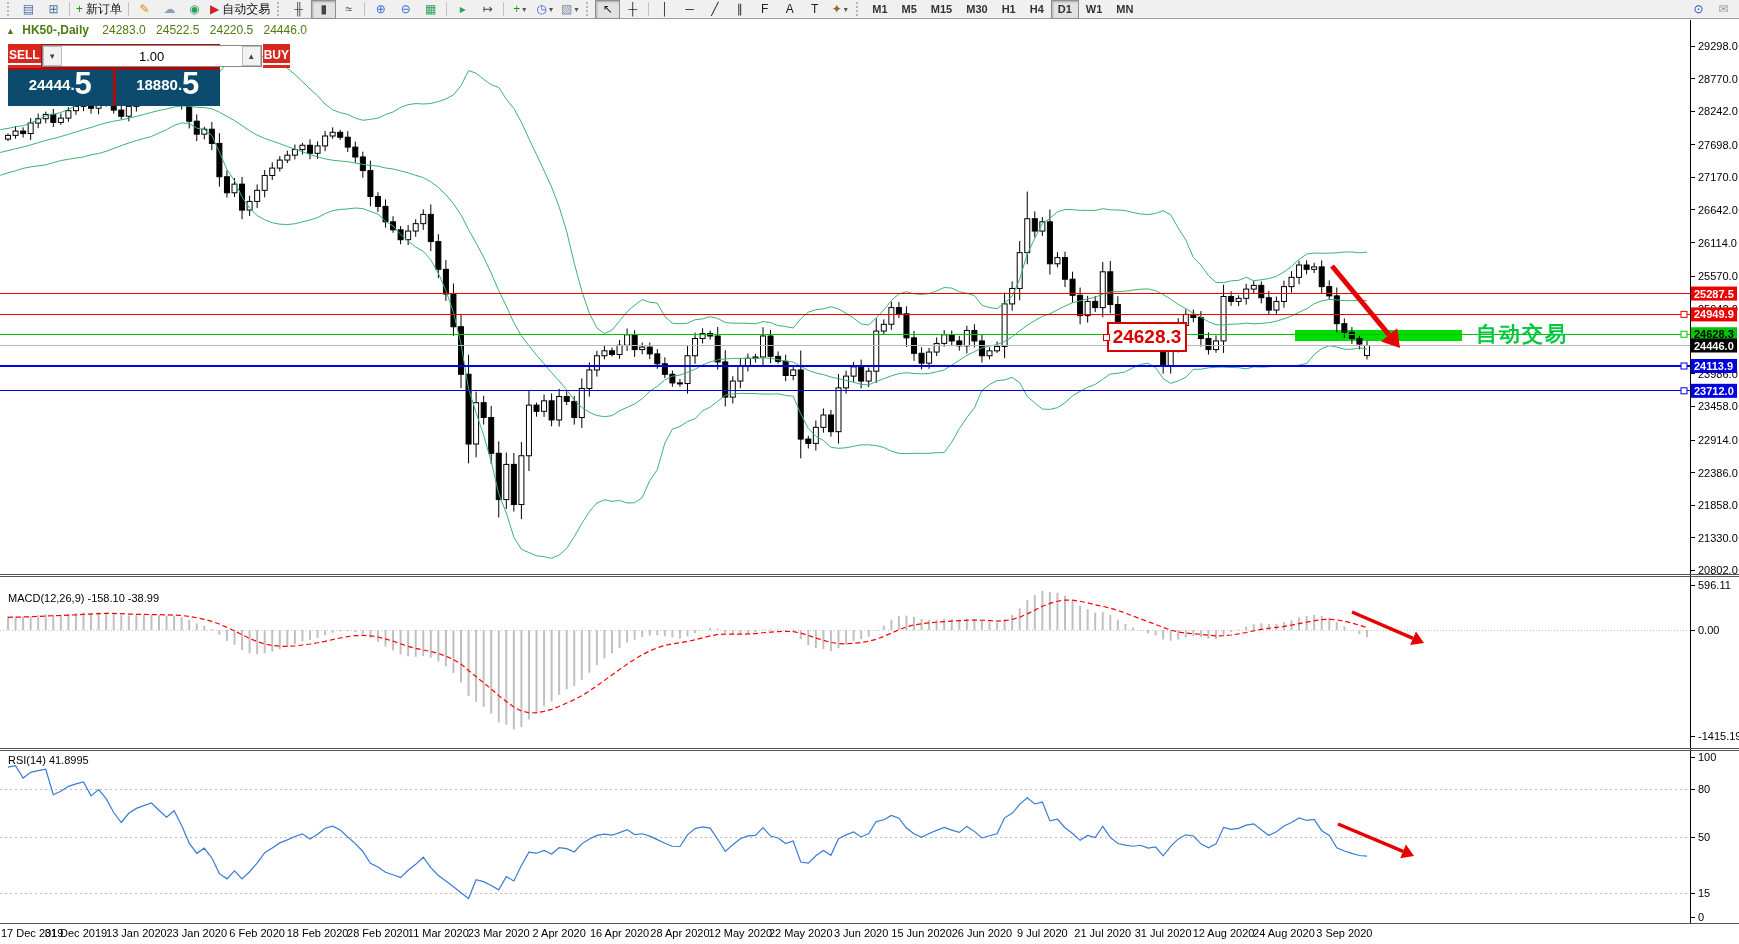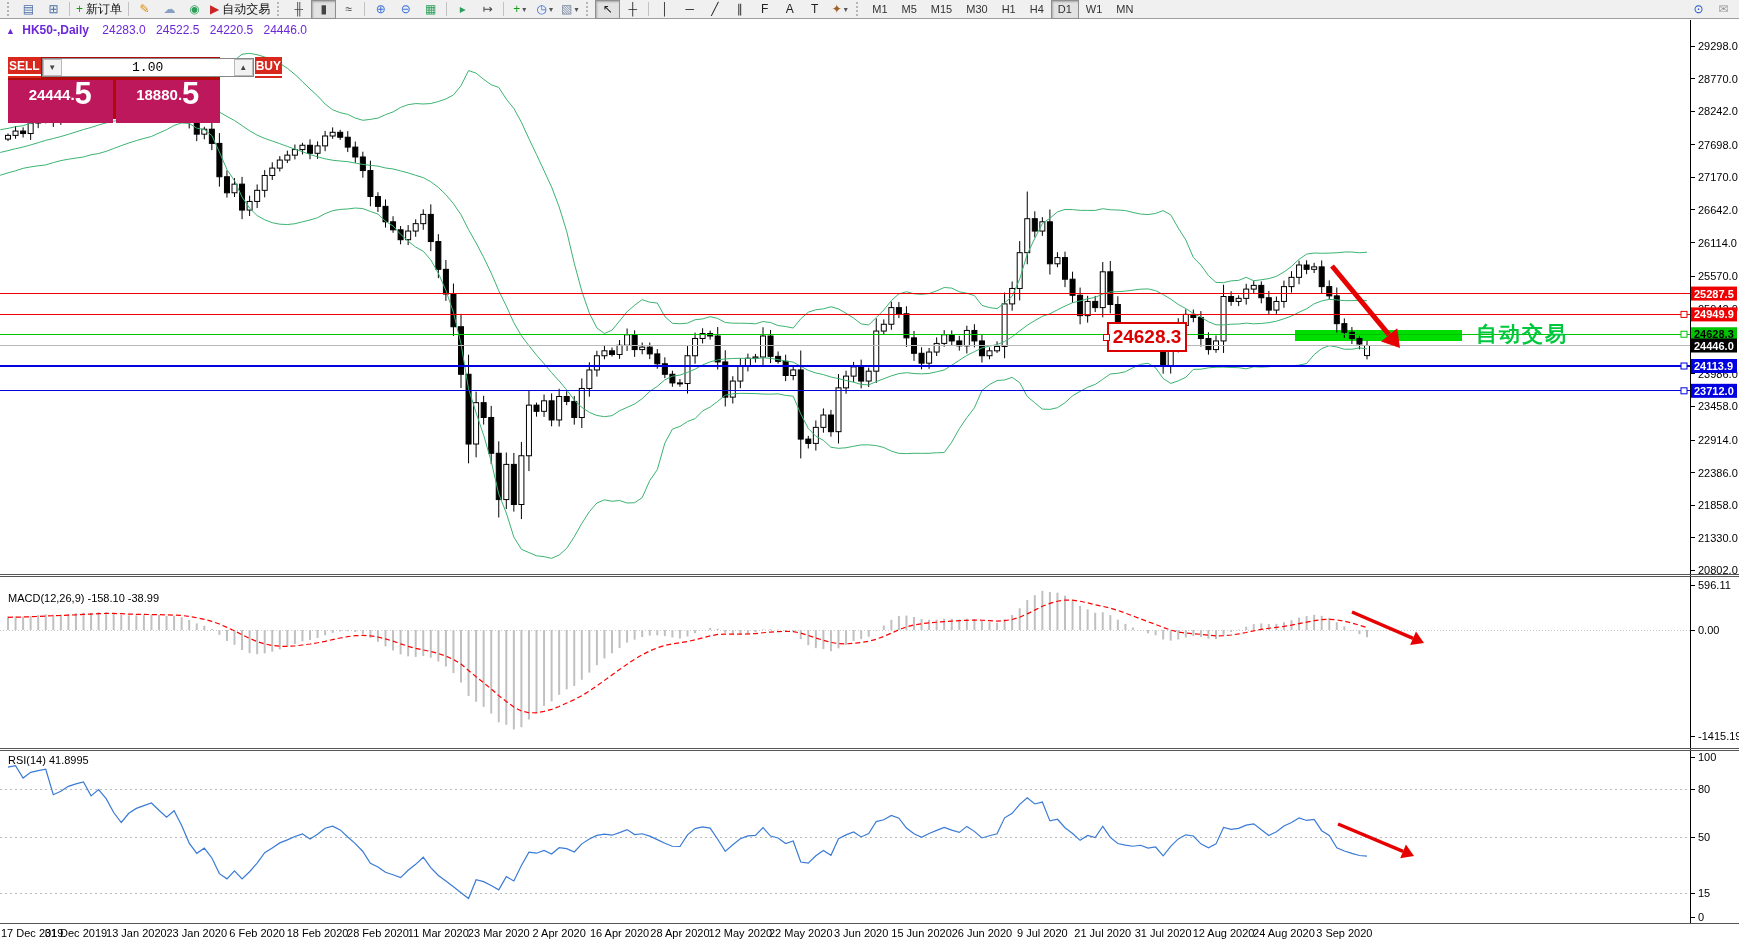--- a/index.html
+++ b/index.html
@@ -8,43 +8,43 @@
   #toolbar{position:absolute;left:0;top:0;width:1739px;height:19px;background:#f0f0f0;
     border-bottom:1px solid #9f9f9f;display:flex;align-items:center;padding:0 3px;box-sizing:border-box;z-index:20}
   .tb{height:17px;min-width:19px;display:inline-flex;align-items:center;justify-content:center;
     font-size:12px;line-height:17px;border:1px solid transparent;padding:0 2px;cursor:default;user-select:none}
   .tb.pressed{background:#e2e2e2;border:1px solid #8f8f8f;box-shadow:inset 1px 1px 2px rgba(0,0,0,.25)}
   .tb .glyph{font-size:12px}
   .tb .tlabel{font-size:12px;margin-left:3px;color:#111}
   .tb .caret{font-size:8px;color:#555;margin-left:2px}
   .sep{width:1px;height:14px;background:#c2c2c2;margin:0 3px}
   .grip{width:3px;height:14px;border-left:2px dotted #b5b5b5;margin:0 4px}
-  .tf{font-size:11px;font-weight:normal;color:#333;padding:0 4px}
+  .tf{font-size:11px;font-weight:bold;color:#333;padding:0 4px}
   .spacer{flex:1}
   
   #cv{position:absolute;left:0;top:0;z-index:1}
   
   .ov{position:absolute;z-index:10}
-  #symbol-header{left:6px;top:23px;font-size:12px;color:#6d28d9;white-space:nowrap}
+  #symbol-header{left:6px;top:23px;font-size:12px;color:#4d7c0f;white-space:nowrap}
   #symbol-header .tri{font-size:9px;margin-right:4px}
   #symbol-header .sym{font-weight:bold;margin-right:10px}
   #symbol-header .q{margin-right:7px}
-  #trade-panel{left:8px;top:57px;width:212px;height:62px;background:#b00b0b;display:flex;flex-direction:column}
+  #trade-panel{left:8px;top:44px;width:212px;height:62px;background:#b00b0b;display:flex;flex-direction:column}
   #tp-row1{display:flex;height:24px}
   .tp-btn{background:#d8281e;color:#fff;font-weight:bold;font-size:12px;display:flex;
     align-items:center;justify-content:center}
   #sell-button{width:48px}#buy-button{width:52px}
   .tp-btn span{border-bottom:2px solid #fff;padding:0 1px;line-height:15px}
   #lot-spin{flex:1;display:flex;background:#fff;border:1px solid #888;box-sizing:border-box;margin:1px}
   .spin-btn{width:17px;display:flex;align-items:center;justify-content:center;font-size:8px;
     background:#f2f2f2;border:1px solid #bbb;color:#444}
-  #lot-field{flex:1;border:none;outline:none;font-size:13px;text-align:center;font-family:Liberation Mono, monospace;min-width:10px}
+  #lot-field{flex:1;border:none;outline:none;font-size:13px;text-align:center;font-family:Liberation Sans, sans-serif;min-width:10px}
   #tp-row2{flex:1;display:flex;gap:3px;padding-top:2px}
-  .tp-price{flex:1;background:#be185d;color:#fff;display:flex;align-items:flex-end;
-    justify-content:center;padding-bottom:15px}
+  .tp-price{flex:1;background:#0c4a6e;color:#fff;display:flex;align-items:flex-end;
+    justify-content:center;padding-bottom:8px}
   .tp-price .base{font-size:15px;font-weight:bold;line-height:26px}
   .tp-price .big{font-size:31px;font-weight:bold;line-height:28px}
   #macd-label{left:8px;top:592px;font-size:11px;color:#000}
   #rsi-label{left:8px;top:754px;font-size:11px;color:#000}
   #price-flag{left:1107px;top:322px;width:76px;height:26px;border:2px solid #dd0000;background:#fff;
     color:#dd0000;font-size:19px;font-weight:bold;display:flex;align-items:center;justify-content:center}
   #price-flag::before{content:"";position:absolute;left:-6px;top:10px;width:5px;height:5px;
     background:#fff;border:1px solid #dd0000}
   #turning-point{left:1476px;top:320px;font-size:21px;font-weight:bold;color:#00c83c;letter-spacing:2px;white-space:nowrap}
 </style>

